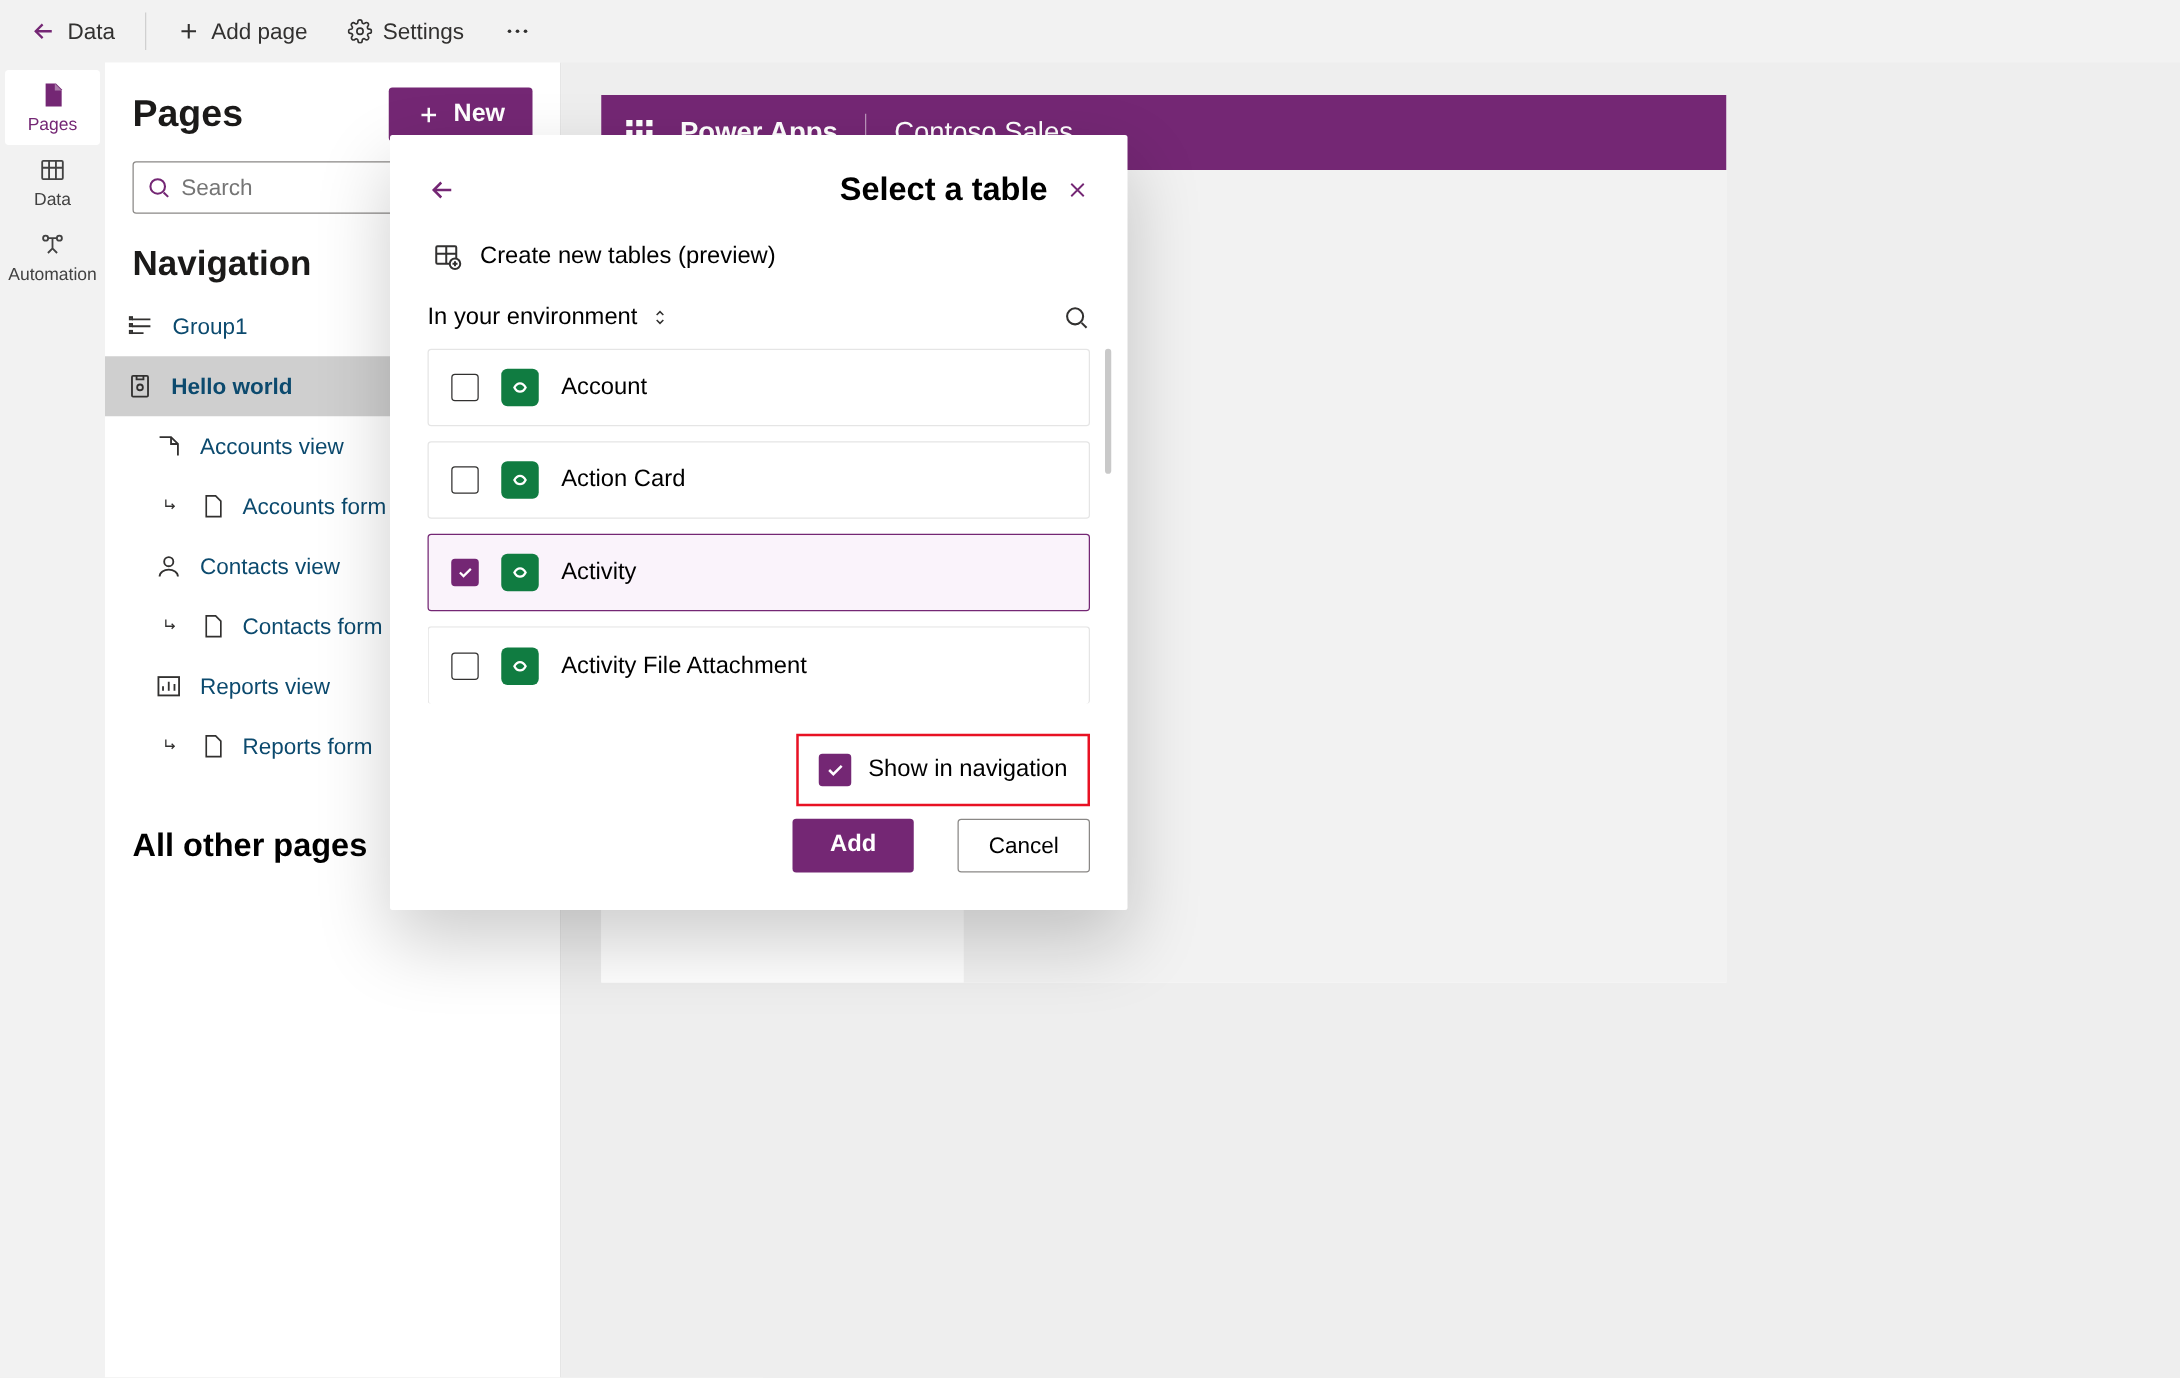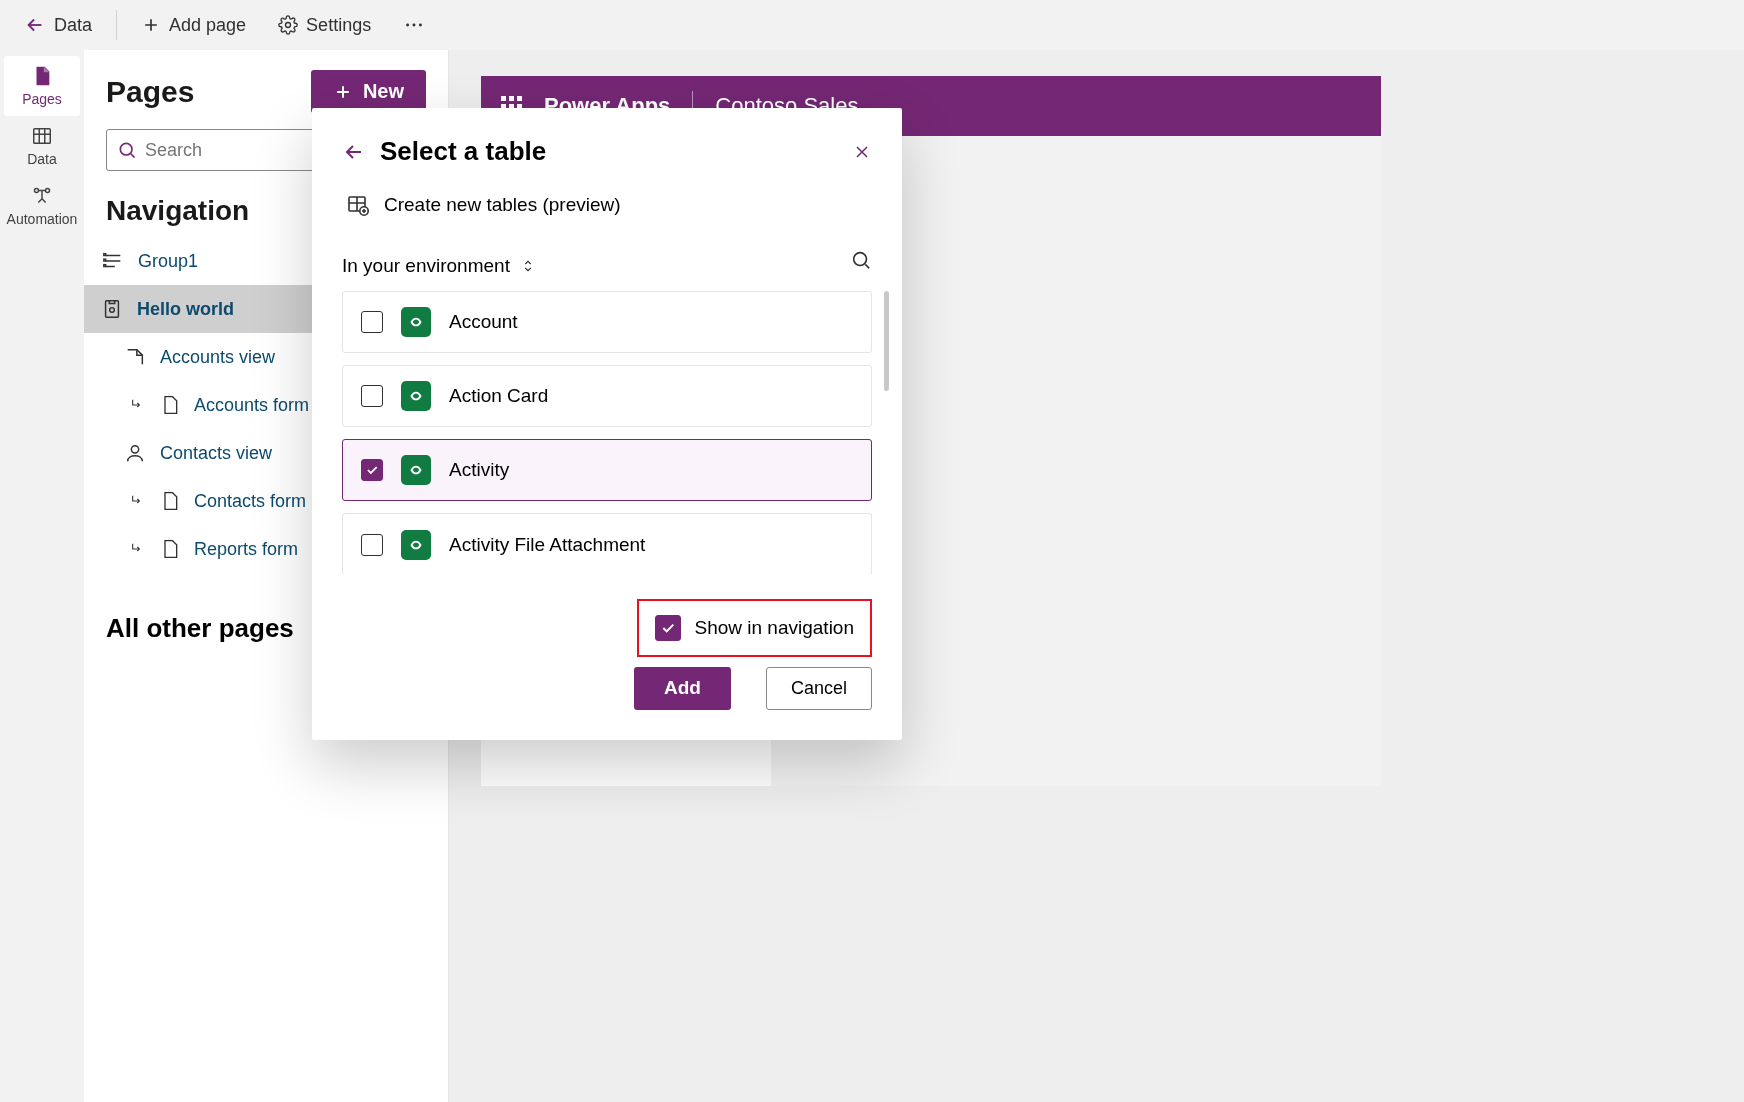--- a/index.html
+++ b/index.html
@@ -43,26 +43,26 @@
   .app-header { height:60px; background:#742774; color:#fff; display:flex; align-items:center; gap:22px; padding:0 20px; font-size:22px; }
   .app-header .vsep { width:1px; height:30px; background:rgba(255,255,255,0.5); }
   .app-body { display:flex; }
   .app-side { width:290px; height:650px; background:#fff; }
   .app-content { flex:1; height:650px; background:#f2f2f2; }
   .waffle { display:grid; grid-template-columns:repeat(3,5px); grid-template-rows:repeat(3,5px); gap:3px; }
   .waffle div{ background:#fff; width:5px; height:5px; }
 
   
   .modal { position:absolute; left:312px; top:108px; width:590px; background:#fff; box-shadow:0 25px 60px rgba(0,0,0,0.2); border-radius:2px; padding:28px 30px 30px; z-index:50; }
-  .modal-head { display:flex; align-items:center; gap:14px; }
+  .modal-head { display:flex; align-items:center; gap:14px;text-align:right; }
   .modal-head h2 { font-size:26px; font-weight:600; flex:1; }
   .modal-close { cursor:pointer; color:#742774; }
   .create-new { display:flex; align-items:center; gap:14px; margin-top:22px; font-size:19px; cursor:pointer; padding:4px 4px; }
   .env-row { display:flex; align-items:center; justify-content:space-between; margin-top:22px; font-size:19px; }
-  .env-row .env-label { display:flex; align-items:center; gap:10px;margin-top:12px; }
+  .env-row .env-label { display:flex; align-items:center; gap:10px; }
   .table-list { margin-top:14px; display:flex; flex-direction:column; gap:12px; position:relative; }
   .table-scroll-track { position:absolute; right:-17px; top:0; width:5px; height:100px; background:#c9c9c9; border-radius:3px; }
   .table-row { display:flex; align-items:center; gap:18px; border:1px solid #e5e5e5; border-radius:3px; height:62px; padding:0 18px; font-size:19px; cursor:pointer; }
   .table-row.checked { background:#faf3fb; border-color:#742774; }
   .chk { width:22px; height:22px; border:1px solid #323130; border-radius:3px; display:flex; align-items:center; justify-content:center; }
   .chk.on { background:#742774; border-color:#742774; }
   .chk.on svg { color:#fff; }
   .tbl-icon { width:30px; height:30px; background:#107c41; border-radius:5px; display:flex; align-items:center; justify-content:center; }
   .tbl-icon svg { color:#fff; }
 
@@ -241,20 +241,29 @@
             </svg>
           </span>
         <span class="icon">
           <svg width="20" height="20" viewBox="0 0 24 24" fill="none" stroke="#323130" stroke-width="1.6">
               <path d="M6 2h9l5 5v15H6z"></path>
             </svg>
         </span>
         <span>Contacts form</span>
       </div>
 
+      <div class="nav-item level1">
+        <span class="icon">
+          <svg width="22" height="22" viewBox="0 0 24 24" fill="none" stroke="#323130" stroke-width="1.6">
+              <rect x="3" y="4" width="18" height="16"></rect>
+              <path d="M7 16v-4M12 16V8M17 16v-6"></path>
+            </svg>
+        </span>
+        <span>Reports view</span>
+      </div>
 
       <div class="nav-item level2">
         <span class="icon">
             <svg width="16" height="16" viewBox="0 0 24 24" fill="none" stroke="#323130" stroke-width="1.6">
               <path d="M4 4v8h10"></path>
               <path d="M11 9l3 3-3 3"></path>
             </svg>
           </span>
         <span class="icon">
           <svg width="20" height="20" viewBox="0 0 24 24" fill="none" stroke="#323130" stroke-width="1.6">

